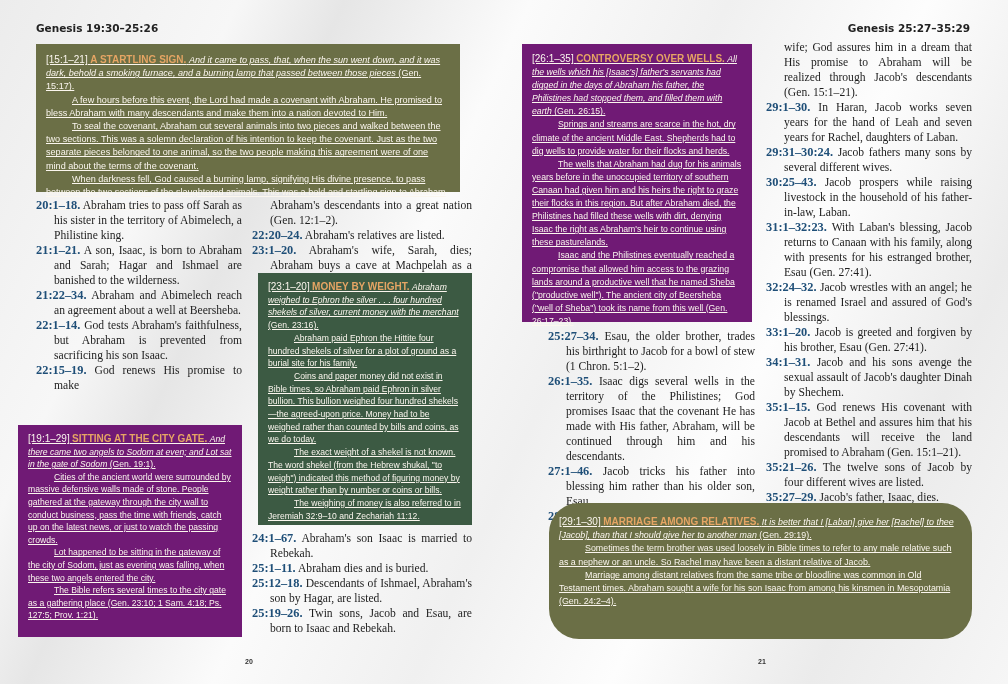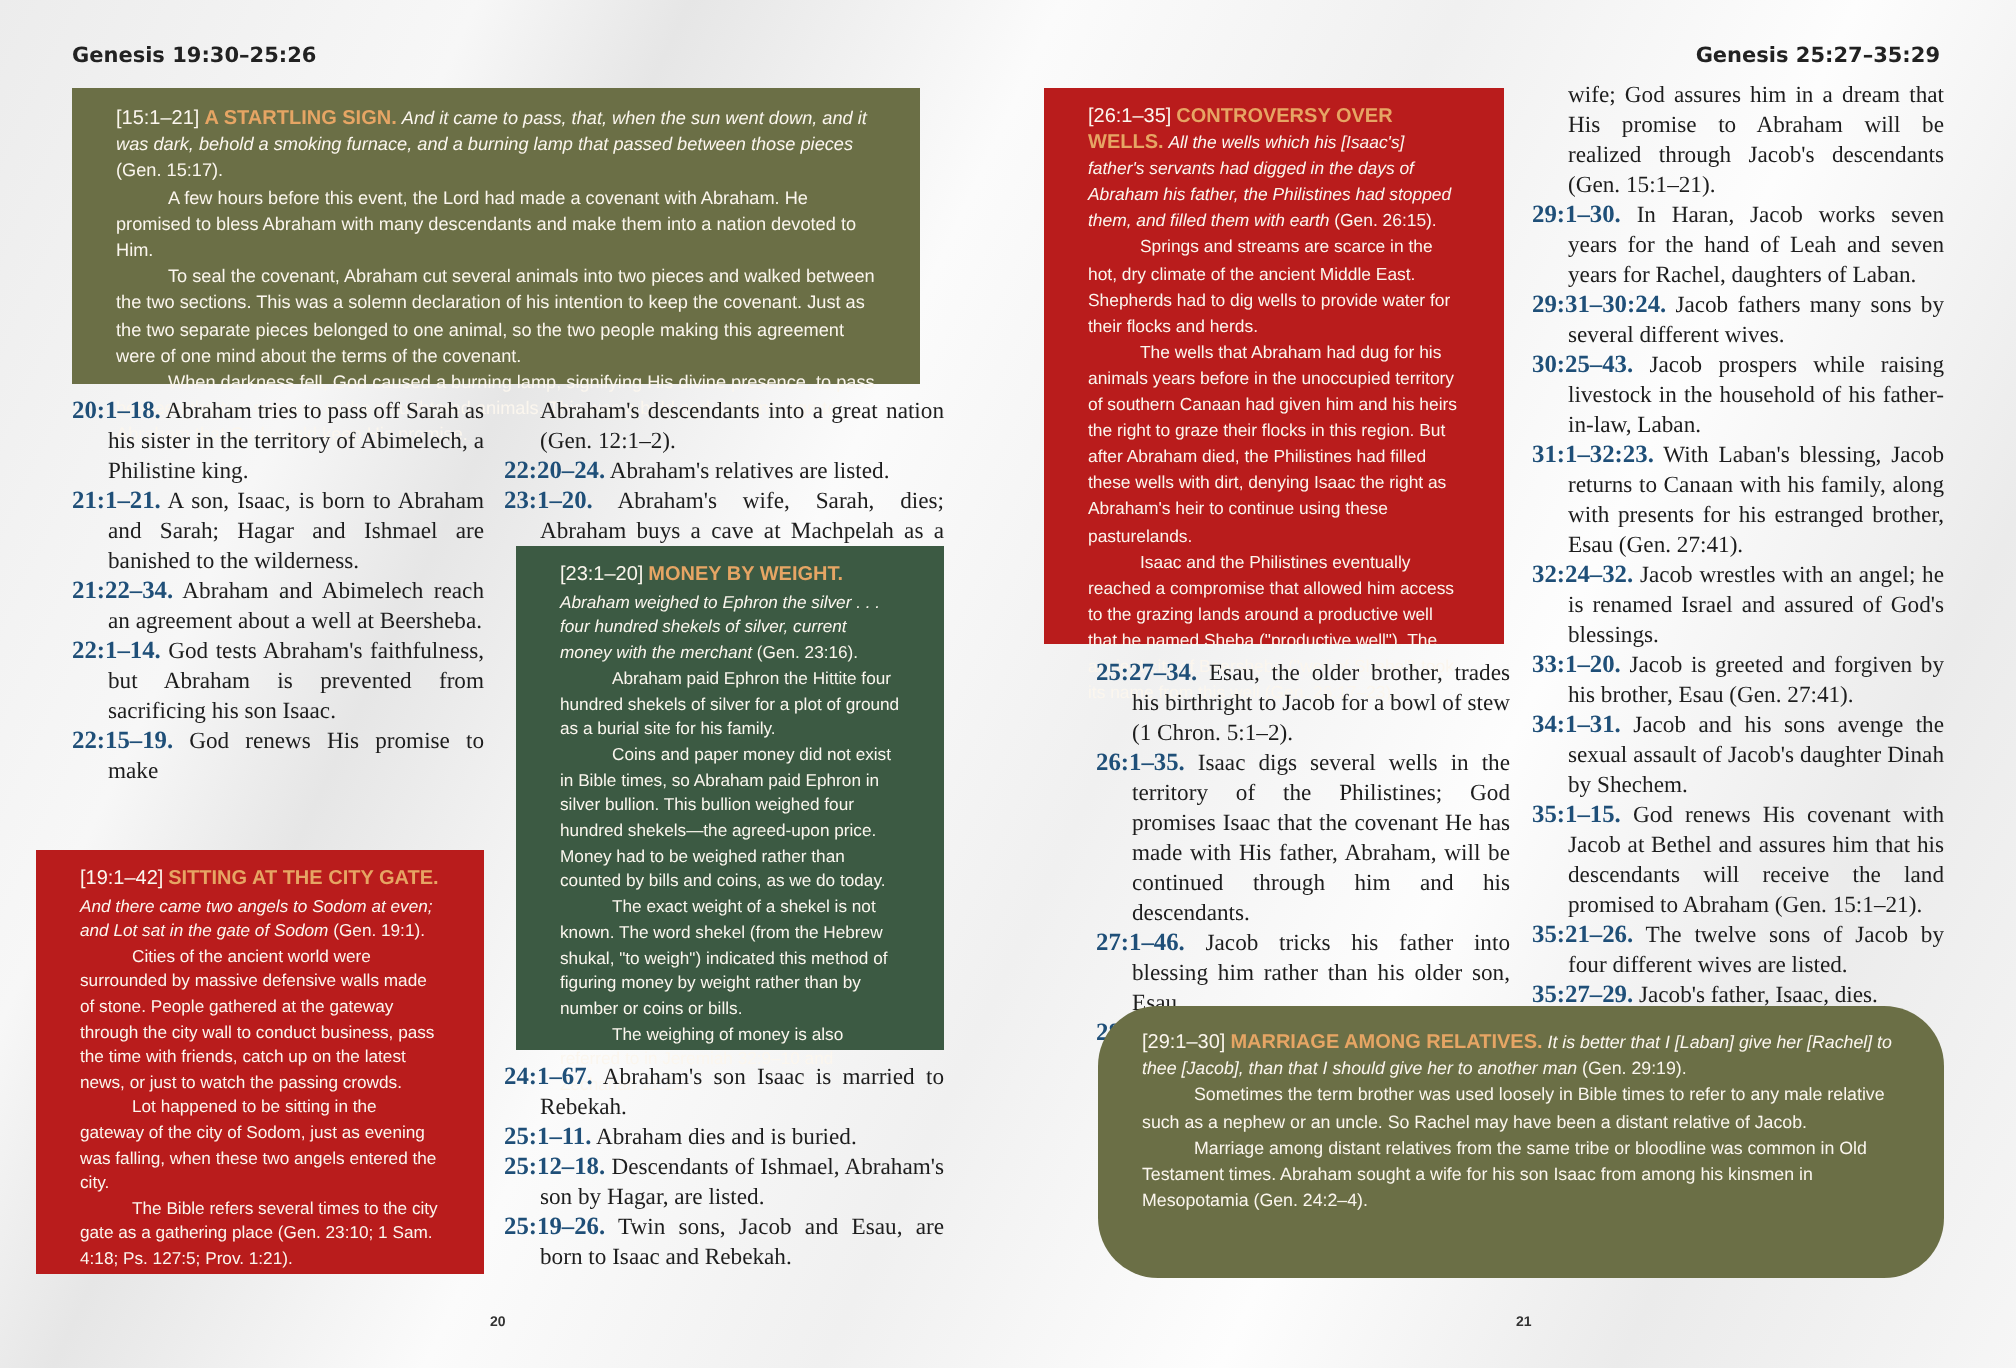--- a/index.html
+++ b/index.html
@@ -1,28 +1,28 @@
 <!DOCTYPE html>
 <html><head>
 <meta charset="utf-8">
 <style>
   html,body{margin:0;padding:0;}
   body{width:1008px;height:684px;position:relative;overflow:hidden;background:#f4f4f4;font-family:"Liberation Serif",serif;}
   .bg{position:absolute;inset:0;background:
       linear-gradient(115deg,#ececec 0%,#f7f7f7 18%,#e6e6e6 26%,#fbfbfb 40%,#f0f0f0 55%,#fdfdfd 70%,#ebebeb 85%,#f6f6f6 100%);}
   .page-header{position:absolute;top:22px;font-family:"DejaVu Sans",sans-serif;font-weight:bold;font-size:10.5px;color:#222;}
   .pnum{position:absolute;top:658px;font-family:"Liberation Sans",sans-serif;font-weight:bold;font-size:7px;color:#333;}
-  .box{position:absolute;color:#fbf6ee;font-family:"Liberation Sans",sans-serif;font-size:9.1px;line-height:13.2px;padding:8px 22px;box-sizing:border-box;}
+  .box{position:absolute;color:#fbf6ee;font-family:"Liberation Sans",sans-serif;font-size:9.1px;line-height:13.2px;padding:8px 10px;box-sizing:border-box;text-decoration:underline;}
   .box .ref{font-size:10px;}
   .box .head{color:#e6a564;font-weight:bold;text-transform:uppercase;font-size:10px;}
   .box .quote{font-style:italic;}
   .box p{margin:0;text-indent:26px;}
   .box p.first{text-indent:0;}
   .olive{background:#6b6f46;}
-  .red{background:#b91c1c;}
+  .red{background:#701a75;}
   .green{background:#3c5a43;}
   .entries{position:absolute;font-size:11.6px;line-height:15px;color:#1d1d1d;text-align:justify;}
   .entry{padding-left:18px;text-indent:-18px;margin:0;}
   .entry .vr{color:#1f4f78;font-weight:bold;font-size:12.4px;}
 </style>
 </head>
 <body>
 
 <div class="bg"></div>
 
@@ -37,21 +37,21 @@
 
 <div class="entries" style="left:36px;top:198px;width:206px;">
   <p class="entry"><span class="vr">20:1–18.</span><span> Abraham tries to pass off Sarah as his sister in the territory of Abimelech, a Philistine king.</span></p>
   <p class="entry"><span class="vr">21:1–21.</span><span> A son, Isaac, is born to Abraham and Sarah; Hagar and Ishmael are banished to the wilderness.</span></p>
   <p class="entry"><span class="vr">21:22–34.</span><span> Abraham and Abimelech reach an agreement about a well at Beersheba.</span></p>
   <p class="entry"><span class="vr">22:1–14.</span><span> God tests Abraham's faithfulness, but Abraham is prevented from sacrificing his son Isaac.</span></p>
   <p class="entry"><span class="vr">22:15–19.</span><span> God renews His promise to make</span></p>
 </div>
 
 <div class="box red" style="left:18px;top:425px;width:224px;height:212px;font-size:8.6px;line-height:12.6px;">
-  <p class="first"><span class="ref">[19:1–42]</span> <span class="head">Sitting at the City Gate.</span> <span class="quote">And there came two angels to Sodom at even; and Lot sat in the gate of Sodom</span><span> (Gen. 19:1).</span></p>
+  <p class="first"><span class="ref">[19:1–29]</span> <span class="head">Sitting at the City Gate.</span> <span class="quote">And there came two angels to Sodom at even; and Lot sat in the gate of Sodom</span><span> (Gen. 19:1).</span></p>
   <p>Cities of the ancient world were surrounded by massive defensive walls made of stone. People gathered at the gateway through the city wall to conduct business, pass the time with friends, catch up on the latest news, or just to watch the passing crowds.</p>
   <p>Lot happened to be sitting in the gateway of the city of Sodom, just as evening was falling, when these two angels entered the city.</p>
   <p>The Bible refers several times to the city gate as a gathering place (Gen. 23:10; 1 Sam. 4:18; Ps. 127:5; Prov. 1:21).</p>
 </div>
 
 <div class="entries" style="left:252px;top:198px;width:220px;">
   <p class="entry" style="padding-left:18px;text-indent:0;">Abraham's descendants into a great nation (Gen. 12:1–2).</p>
   <p class="entry"><span class="vr">22:20–24.</span><span> Abraham's relatives are listed.</span></p>
   <p class="entry"><span class="vr">23:1–20.</span><span> Abraham's wife, Sarah, dies; Abraham buys a cave at Machpelah as a burial site.</span></p>
 </div>

